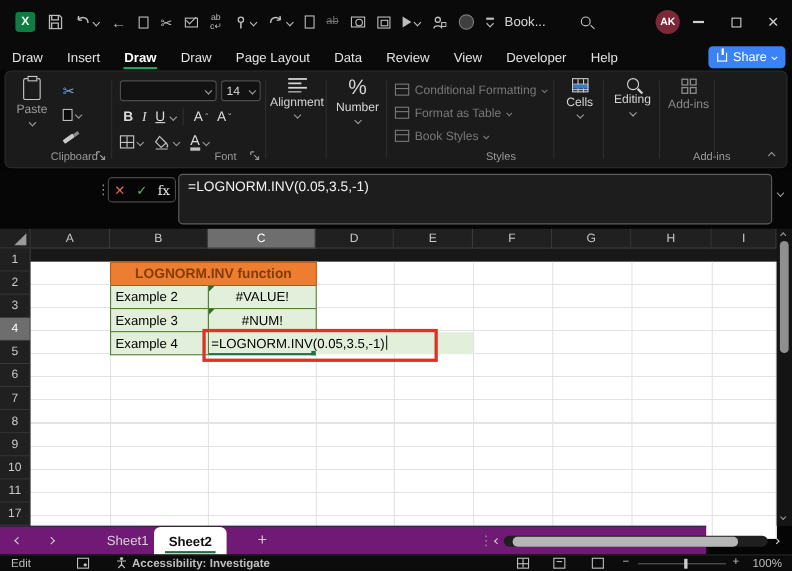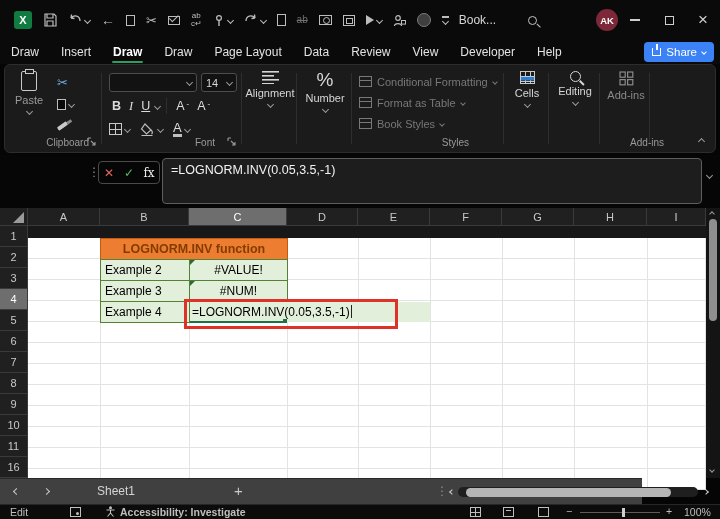--- a/index.html
+++ b/index.html
@@ -148,21 +148,21 @@
   .edit-cell { background:#E2EFDA; padding-left:2px; white-space:nowrap; overflow:visible; }
   .caret { display:inline-block; width:1px; height:13px; background:#222; vertical-align:-2px; margin-left:1px;}
   .red-annot { position:absolute; border:3px solid #DE3226; background:transparent; }
   .uline { position:absolute; background:#1E7145; }
 
   
   .vsb { top:208px; left:706px; width:14px; height:270px; background:#141414; color:#9a9a9a; }
   .vsb-thumb { position:absolute; left:3px; top:11px; width:8px; height:102px; background:#8f8f8f; border-radius:4px; }
 
   
-  .sheetbar { top:478px; left:0; width:642px; height:26px; background:#404040;
+  .sheetbar { top:478px; left:0; width:642px; height:26px; background:#701a75;
     border-top:1px solid #2a2a2a; color:#c9c9c9; }
   .sheet-tab-active { position:absolute; left:140px; top:0; width:66px; height:26px; background:#fff;
     border-radius:6px 6px 0 0; color:#111; font-size:12px; font-weight:bold;
     display:flex; align-items:center; justify-content:center; }
   .sheet-tab-active::after { content:""; position:absolute; left:10px; right:10px; bottom:2px;
     height:2.5px; background:#1E7145; }
   .sheet-label { position:absolute; font-size:12px; color:#d4d4d4; top:5px; }
   .hsb-track { position:absolute; left:458px; top:8px; width:240px; height:10px; background:#1f1f1f; border-radius:5px; }
   .hsb-thumb { position:absolute; left:8px; top:0.5px; width:205px; height:9px; background:#b5b5b5; border-radius:5px; }
 
@@ -439,21 +439,21 @@
     <div class="rowhd" style="top:39px;">2</div>
     <div class="rowhd" style="top:60px;">3</div>
     <div class="rowhd sel" style="top:81px;">4</div>
     <div class="rowhd" style="top:102px;">5</div>
     <div class="rowhd" style="top:123px;">6</div>
     <div class="rowhd" style="top:144px;">7</div>
     <div class="rowhd" style="top:165px;">8</div>
     <div class="rowhd" style="top:186px;">9</div>
     <div class="rowhd" style="top:207px;">10</div>
     <div class="rowhd" style="top:228px;">11</div>
-    <div class="rowhd" style="top:249px;">16</div>
+    <div class="rowhd" style="top:249px;">17</div>
 
     <div class="cells">
       <div class="vline" style="left:72px"></div>
       <div class="vline" style="left:161px"></div>
       <div class="vline" style="left:259px"></div>
       <div class="vline" style="left:330px"></div>
       <div class="vline" style="left:402px"></div>
       <div class="vline" style="left:474px"></div>
       <div class="vline" style="left:546px"></div>
       <div class="vline" style="left:619px"></div>
@@ -481,20 +481,21 @@
   <div class="abs vsb">
     <span class="cv cv-up abs" style="left:4px; top:4px; width:4px; height:4px;"></span>
     <div class="vsb-thumb"></div>
     <span class="cv abs" style="left:4px; bottom:6px; width:4px; height:4px;"></span>
   </div>
 
   <div class="abs sheetbar">
     <span class="cv cv-left abs" style="left:14px; top:10px;"></span>
     <span class="cv cv-right abs" style="left:44px; top:10px;"></span>
     <span class="sheet-label" style="left:97px;">Sheet1</span>
+    <div class="sheet-tab-active">Sheet2</div>
     <span class="abs" style="left:234px; top:3px; font-size:15px; color:#c9c9c9;">+</span>
     <span class="abs vdots" style="left:436px; top:5px;">⋮</span>
     <span class="cv cv-left abs" style="left:450px; top:11px; width:4px; height:4px; color:#cfcfcf;"></span>
     <div class="hsb-track">
       <div class="hsb-thumb"></div>
     </div>
     <span class="cv cv-right abs" style="left:704px; top:11px; width:4px; height:4px; color:#cfcfcf;"></span>
   </div>
 
   <div class="abs statusbar">

